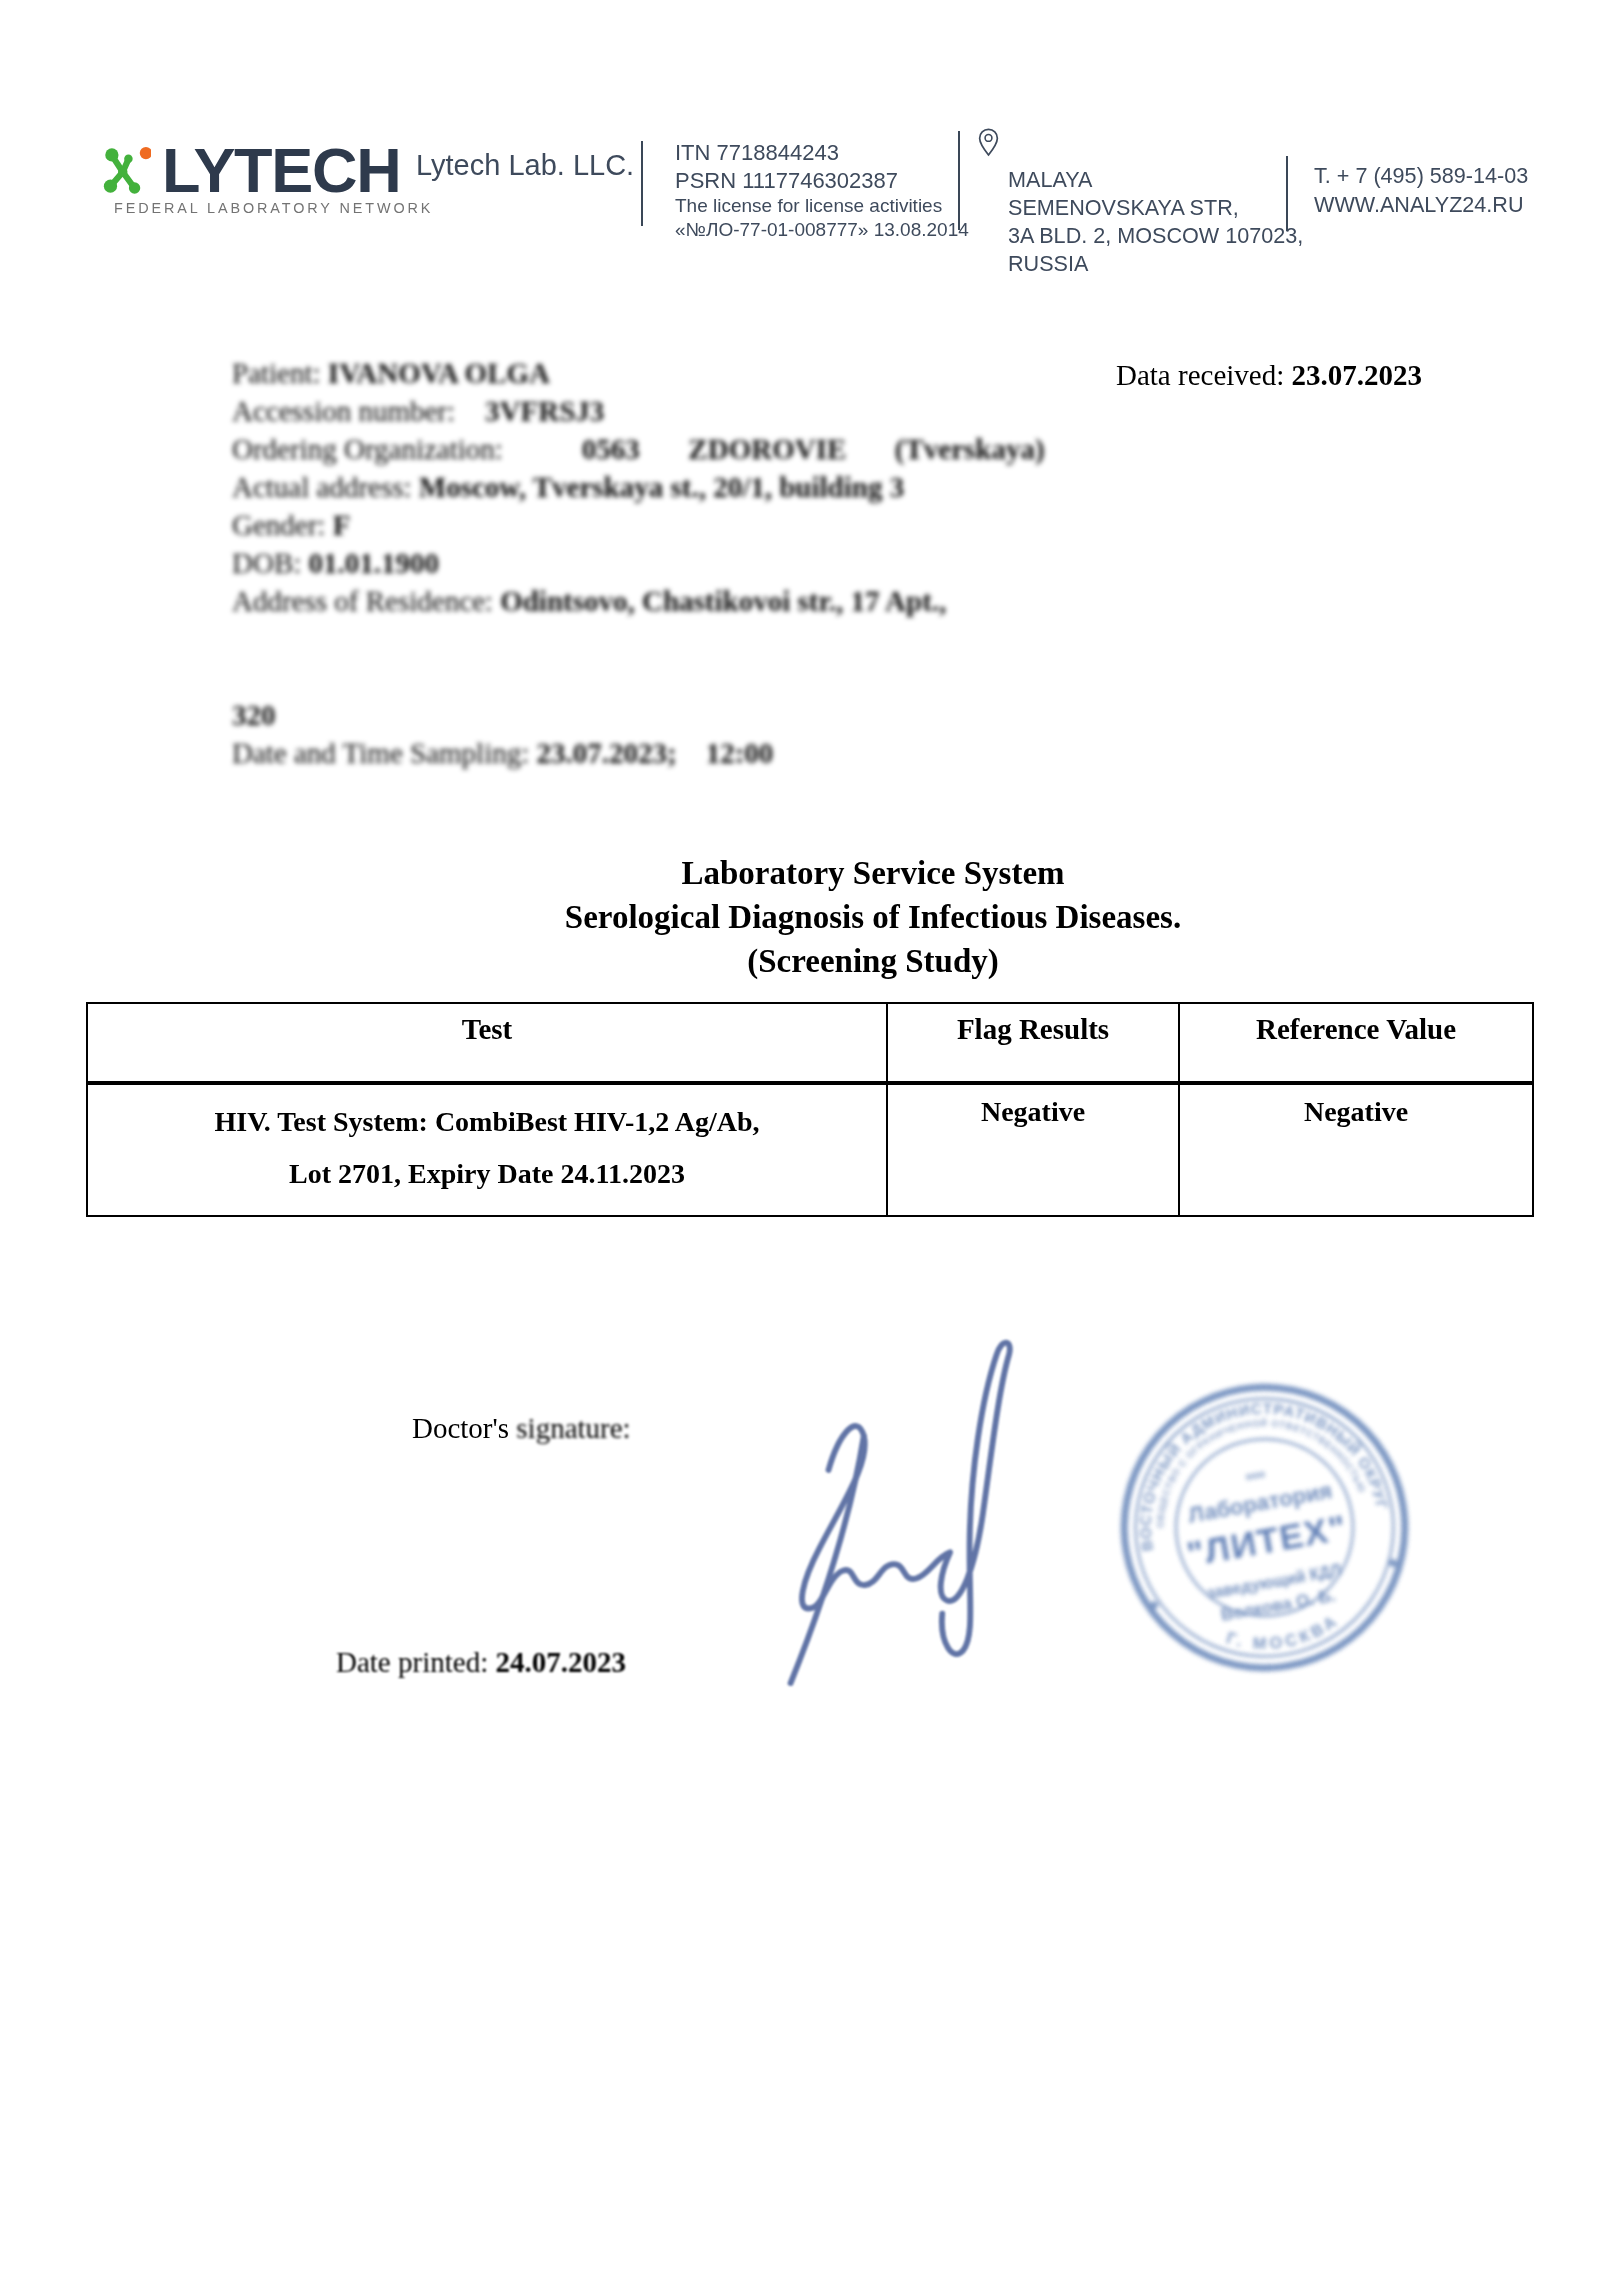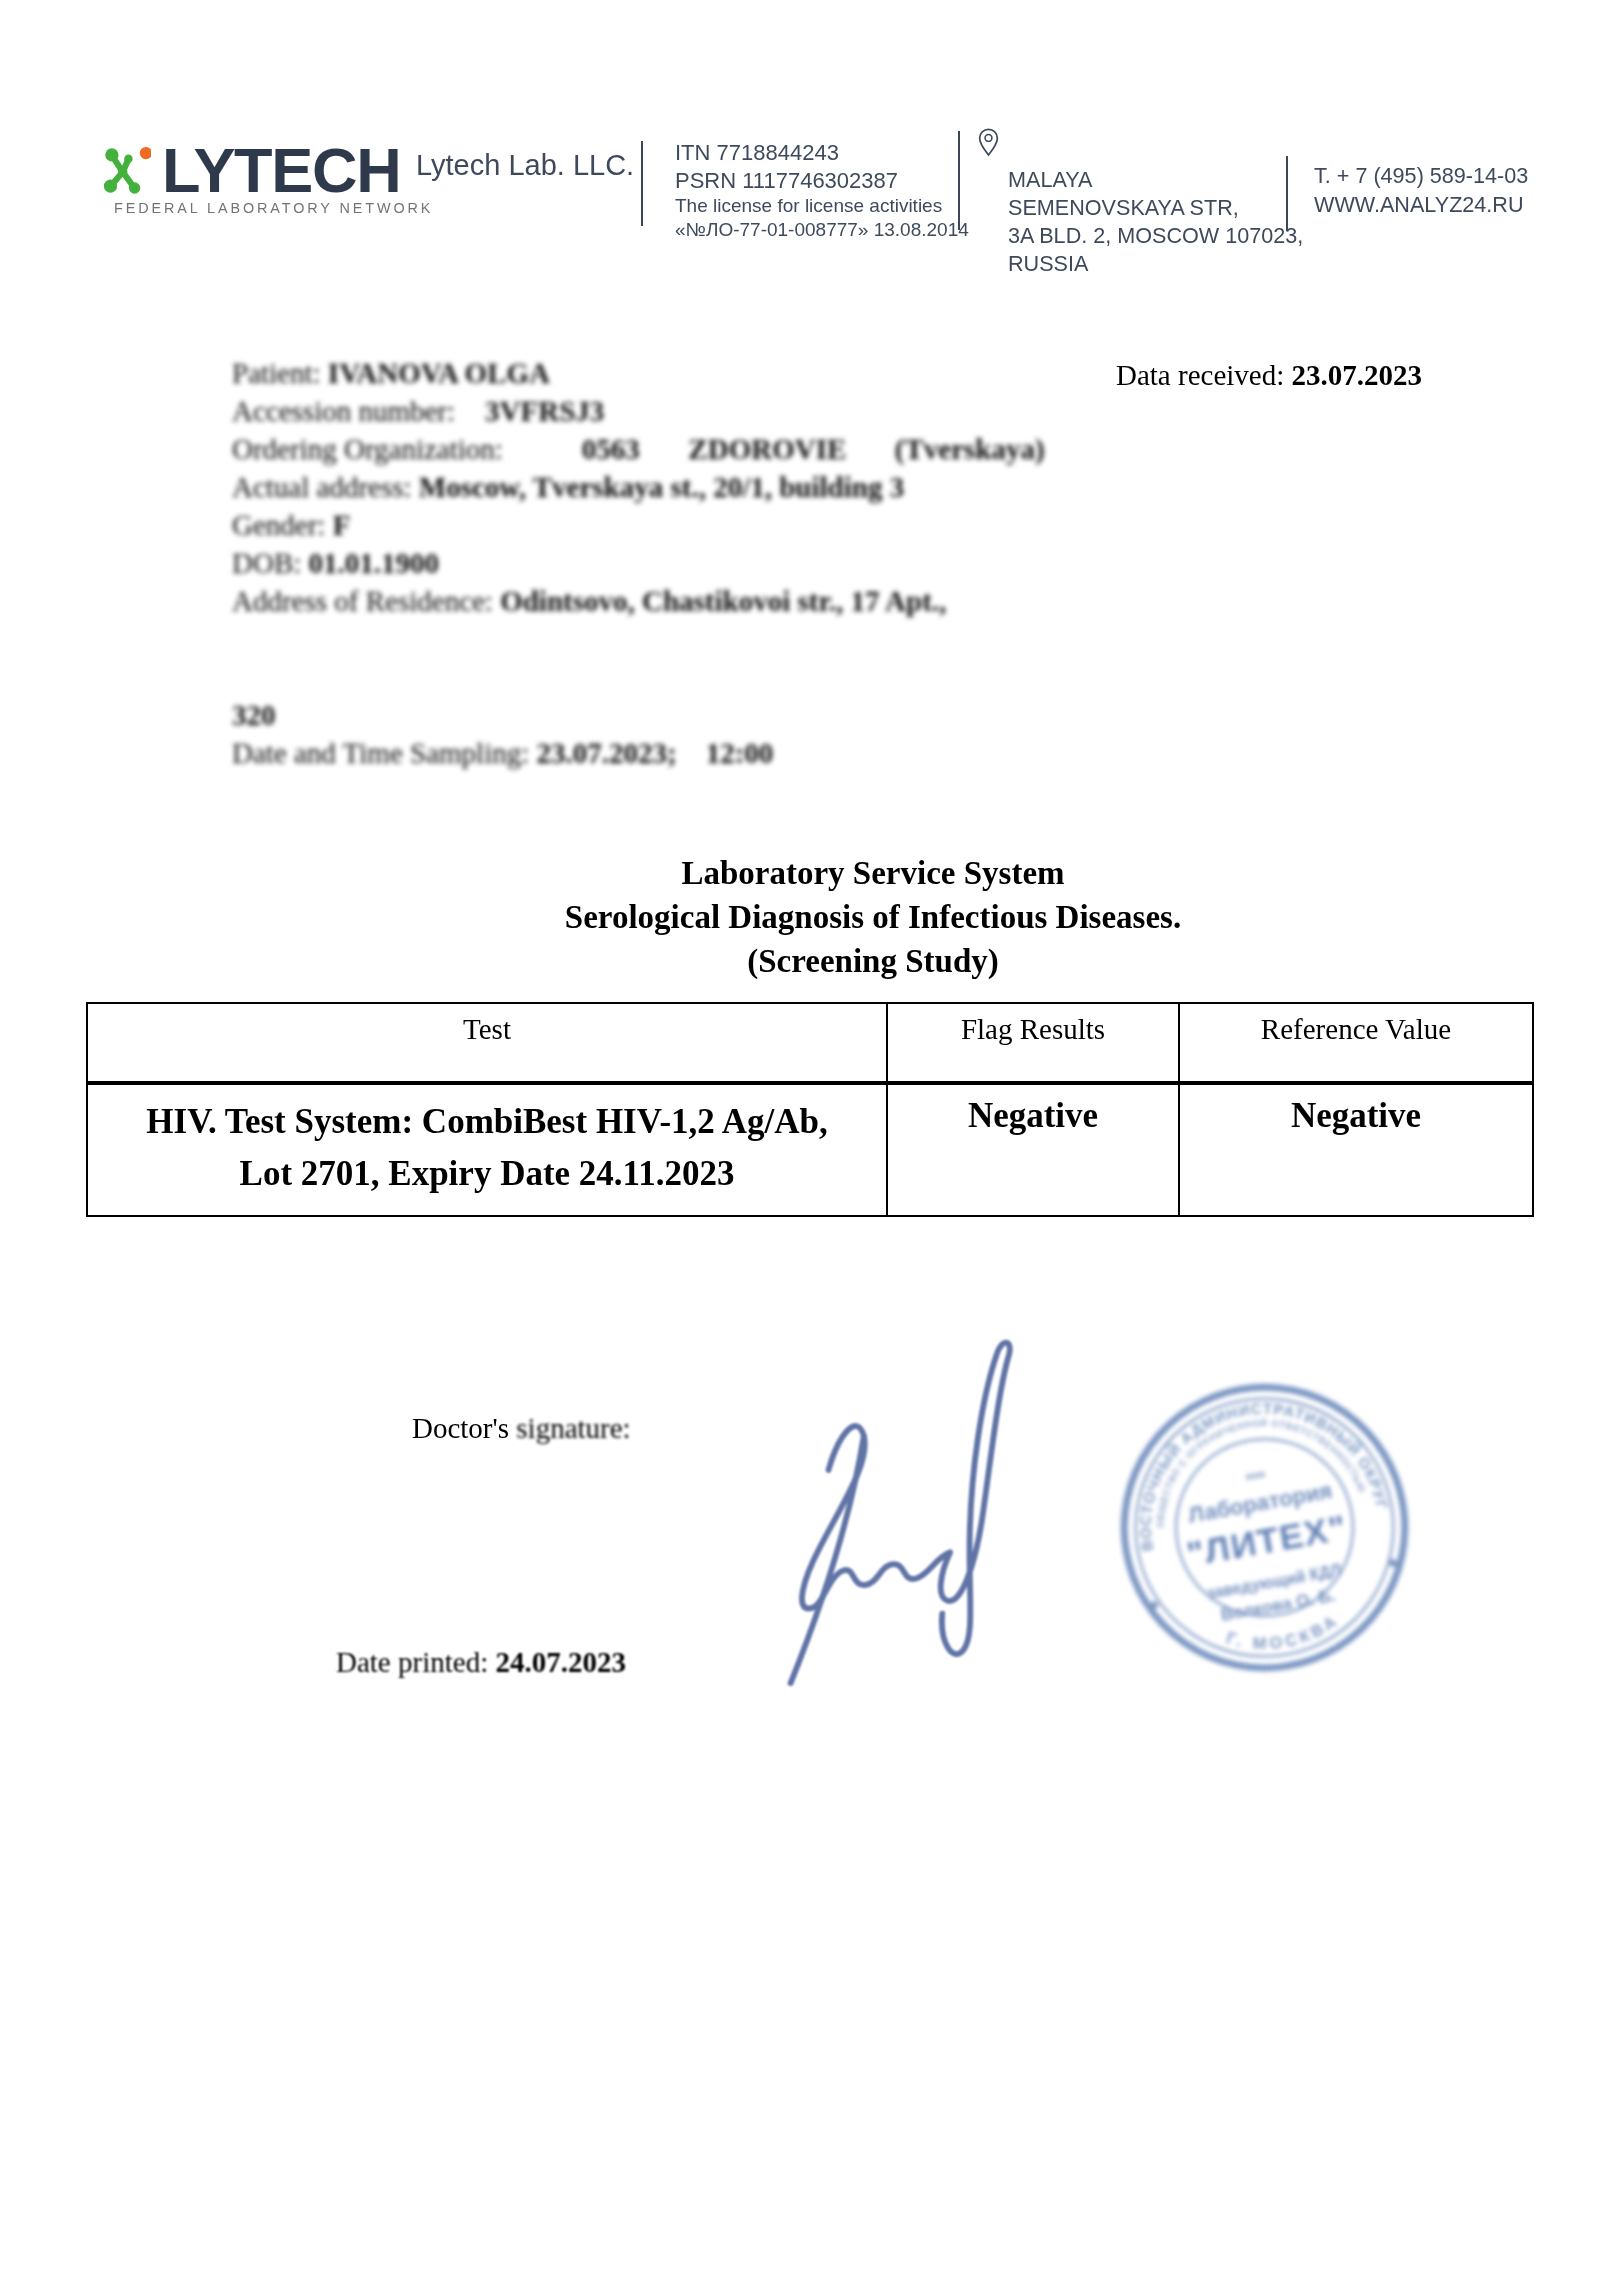--- a/index.html
+++ b/index.html
@@ -40,24 +40,24 @@
   .received{position:absolute;left:1116px;top:359px;font-size:29px;white-space:nowrap;}
   .received .val{font-weight:700;}
   
   .title{position:absolute;left:124px;top:851px;width:1498px;text-align:center;
     font-size:33px;font-weight:700;line-height:44px;}
   
   table.results{position:absolute;left:86px;top:1002px;width:1445px;
     border-collapse:collapse;table-layout:fixed;}
   table.results th,table.results td{border:2.6px solid #000;text-align:center;
     vertical-align:top;font-family:"Liberation Serif",serif;}
-  table.results th{height:67px;font-size:29px;font-weight:400;padding-top:9.2px;}
+  table.results th{height:67px;font-size:29px;font-weight:700;padding-top:9.2px;}
   table.results thead tr{border-bottom:4.6px solid #000;}
   table.results th{border-bottom:4.6px solid #000;}
-  table.results td{height:118px;font-size:35px;font-weight:700;padding-top:10.5px;}
+  table.results td{height:118px;font-size:28px;font-weight:700;padding-top:10.5px;}
   .col-test{width:800px;} .col-flag{width:292px;} .col-ref{width:354px;}
   .test-l1,.test-l2{line-height:52px;}
   
   .sig-label{position:absolute;left:412px;top:1412px;font-size:29px;white-space:nowrap;}
   .sig-label .p1{filter:blur(0.5px);}
   .sig-label .p2{filter:blur(1.4px);}
   .sig-ink{position:absolute;left:717px;top:1334px;width:308px;height:353px;
     filter:blur(1px);opacity:.92;}
   .stamp{position:absolute;left:1116px;top:1379px;width:297px;height:297px;
     transform:rotate(-10deg);filter:blur(2.1px);opacity:.93;}

